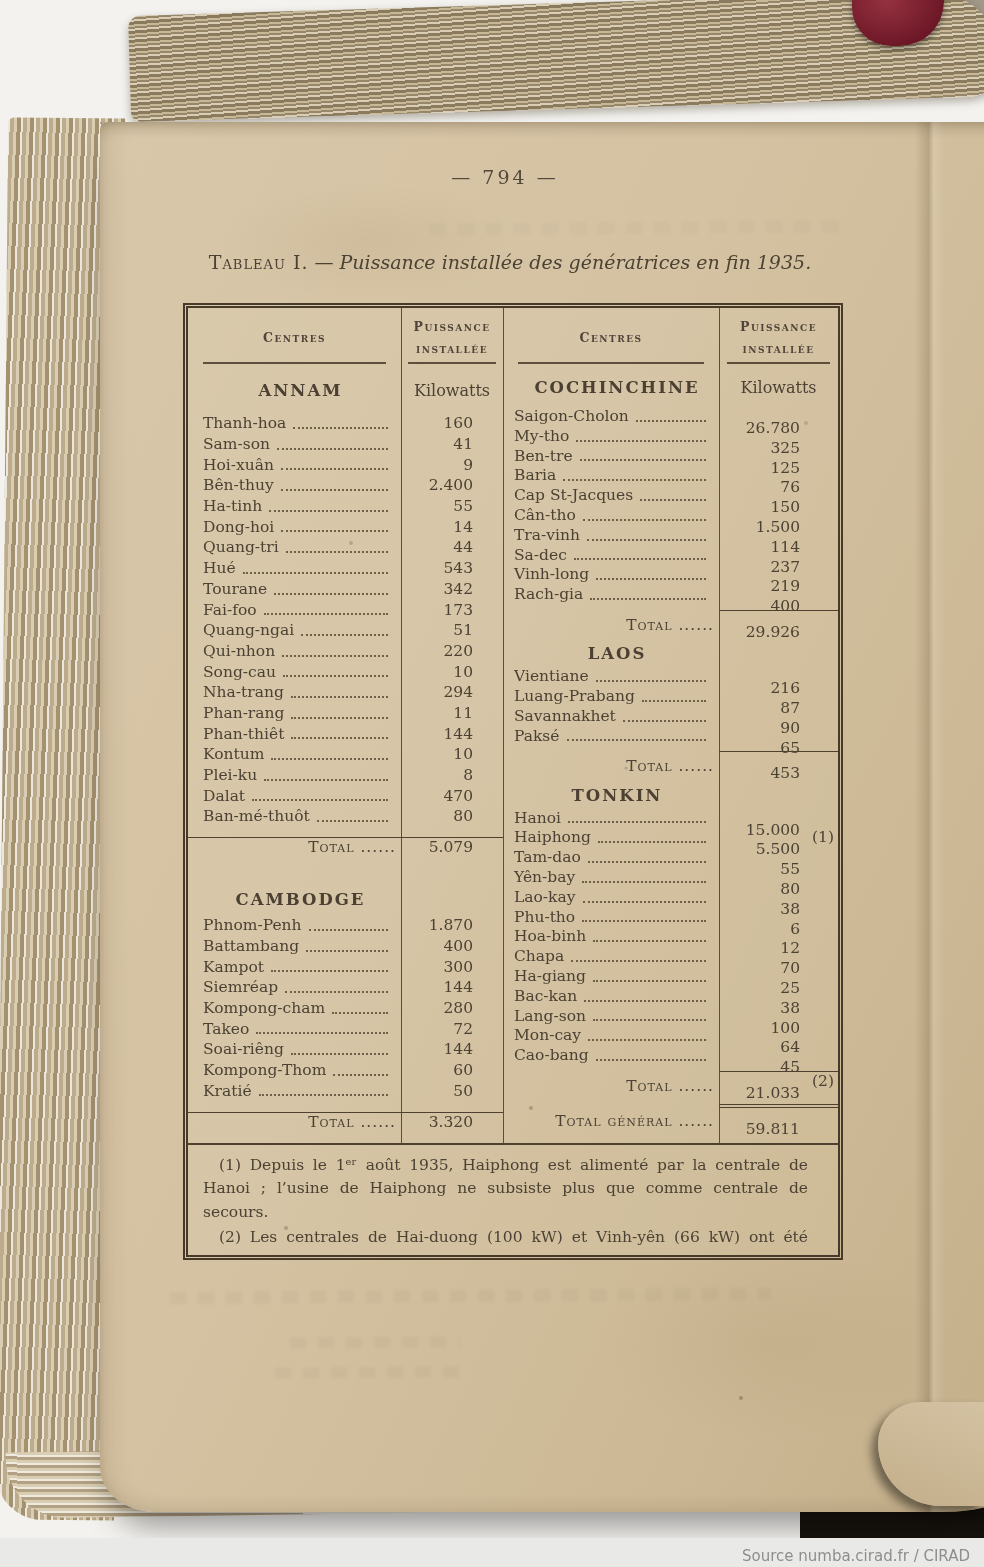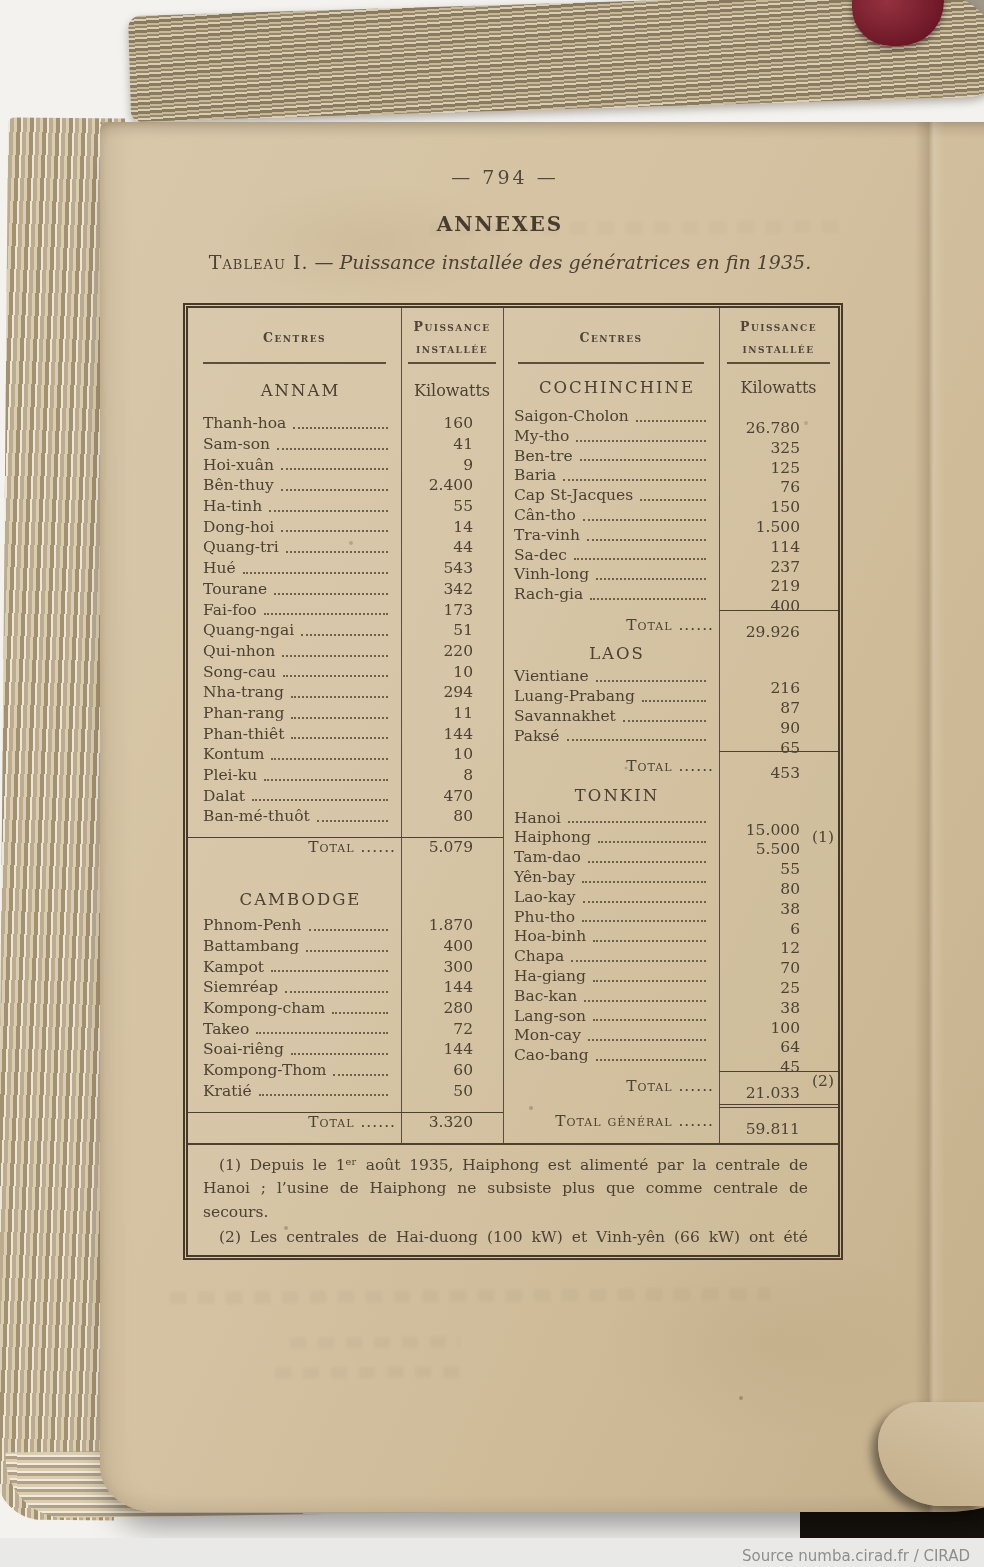--- a/index.html
+++ b/index.html
@@ -83,21 +83,21 @@
   .half.h1 .cell.val{width:119px;}
   .r.data .cell.name{display:flex;}
   .nm{white-space:nowrap;}
   .lead{flex:1 1 auto;margin:0 13px 5px 7px;border-bottom:2px dotted rgba(85,70,50,.8);align-self:flex-end;}
   .val .v{display:block;text-align:right;}
   .half.h0 .val .v{padding-right:30px;margin-left:12px;}
   .half.h1 .val .v{padding-right:38px;margin-top:12px;}
   .sfx{position:absolute;right:4px;top:0;}
   .r.sec{height:32px;align-items:center;}
   .r.sub{height:46px;align-items:center;}
-  .r.sec .cell.name,.r.sub .cell.name{display:flex;align-items:center;justify-content:center;padding-left:12px;}
+  .r.sec .cell.name,.r.sub .cell.name{display:flex;align-items:center;justify-content:center;padding-left:12px;font-weight:bold;}
   .r.sec .cell.val,.r.sub .cell.val{display:flex;align-items:center;justify-content:center;}
   .sec-title{font-size:16.5px;letter-spacing:2px;color:#4b4032;}
   .unit{font-size:16px;color:#4c4234;}
   .r.tot{height:30px;align-items:center;margin-top:5px;}
   .r.tot .cell.name{display:flex;align-items:center;}
   .tl{margin-left:auto;font-variant:small-caps;letter-spacing:1px;font-size:15.5px;padding-right:5px;}
   .rule-n .cell.name{border-top:1.5px solid #4e4130;}
   .rule-v .cell.val{border-top:1.5px solid #4e4130;}
   .rule-d .cell.val{border-top:4px double #4e4130;}
   .push{margin-top:auto;margin-bottom:7px;}
@@ -126,21 +126,20 @@
     <div class="crease"></div>
     <div class="stain1"></div>
     <div class="stain2"></div>
     <div class="specks"></div>
     <div class="ghost g1"></div>
     <div class="ghost g2"></div>
     <div class="ghost g3"></div>
     <div class="ghost g4"></div>
 
     <div class="page-number">— 794 —</div>
-    <div class="annexes">ANNEXES</div>
     <div class="caption">
       <span class="cap-label">Tableau I.</span>
       <span class="cap-rest">— Puissance installée des génératrices en fin 1935.</span>
     </div>
 
     <div class="ptable">
       <div class="grid">
         <div class="vline v1"></div>
         <div class="vline v2"></div>
         <div class="vline v3"></div>

